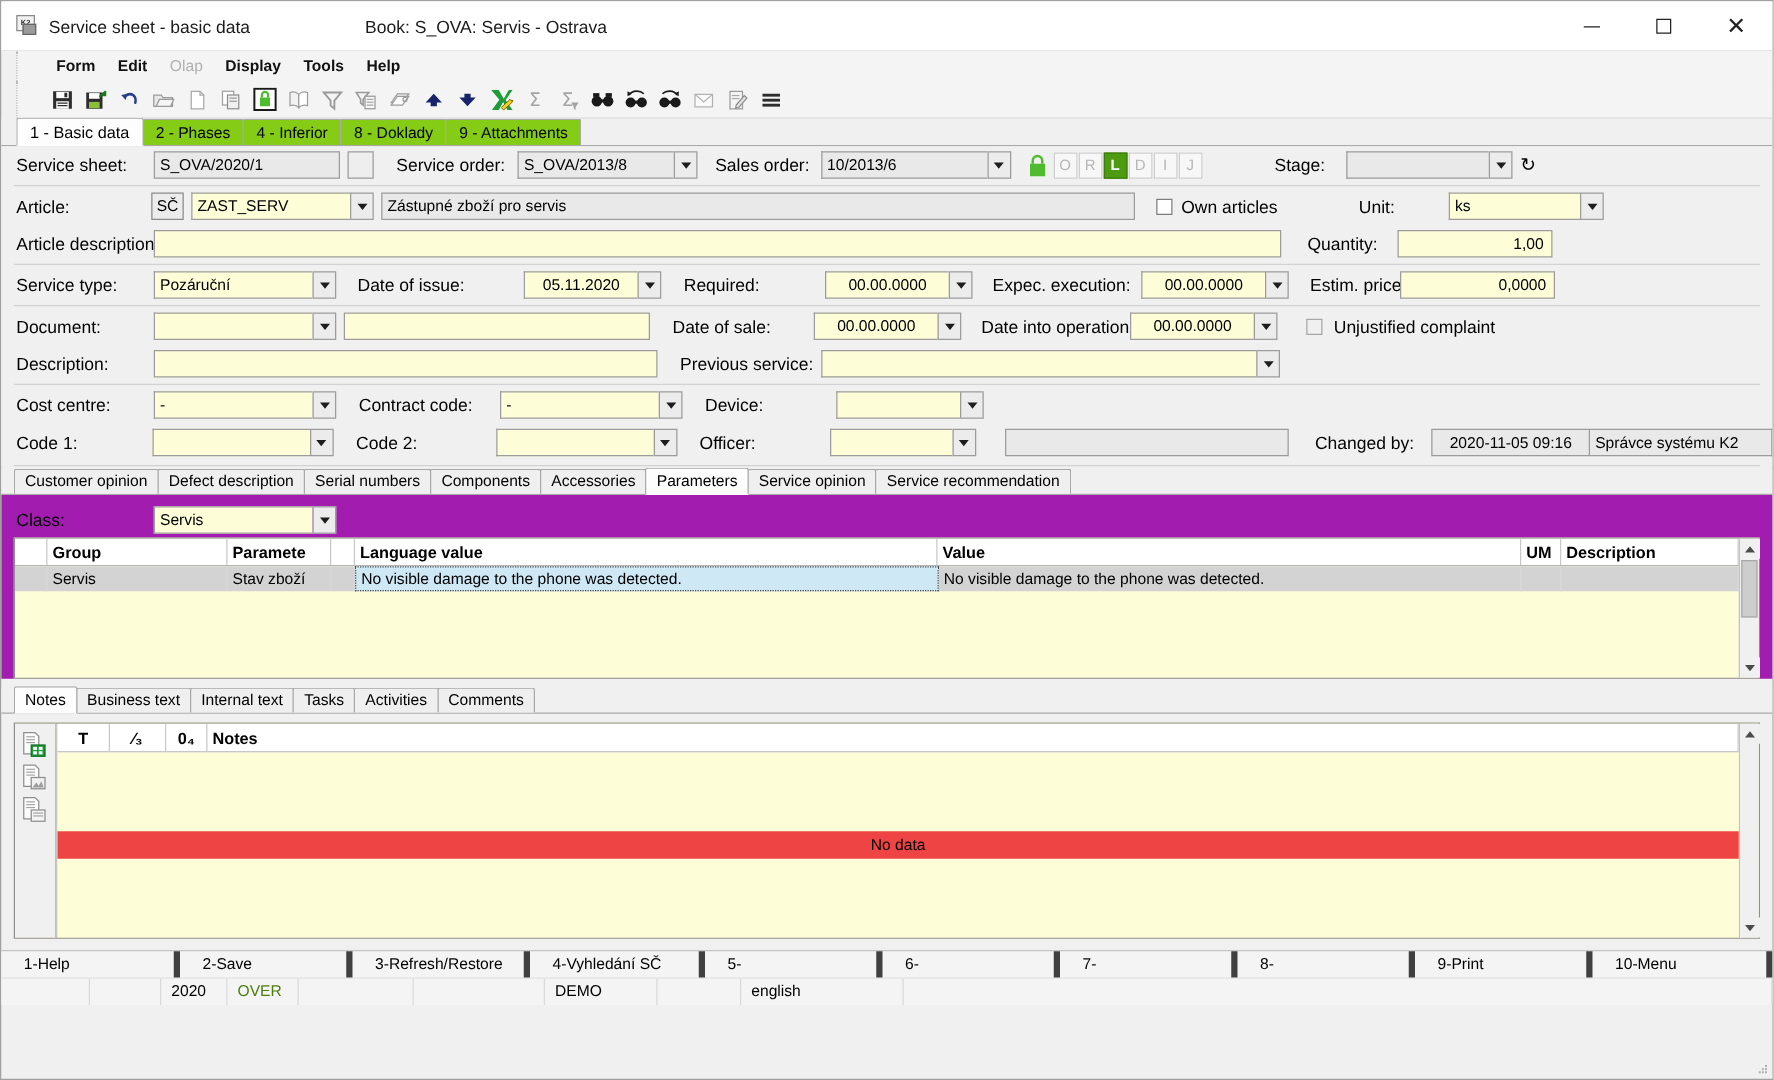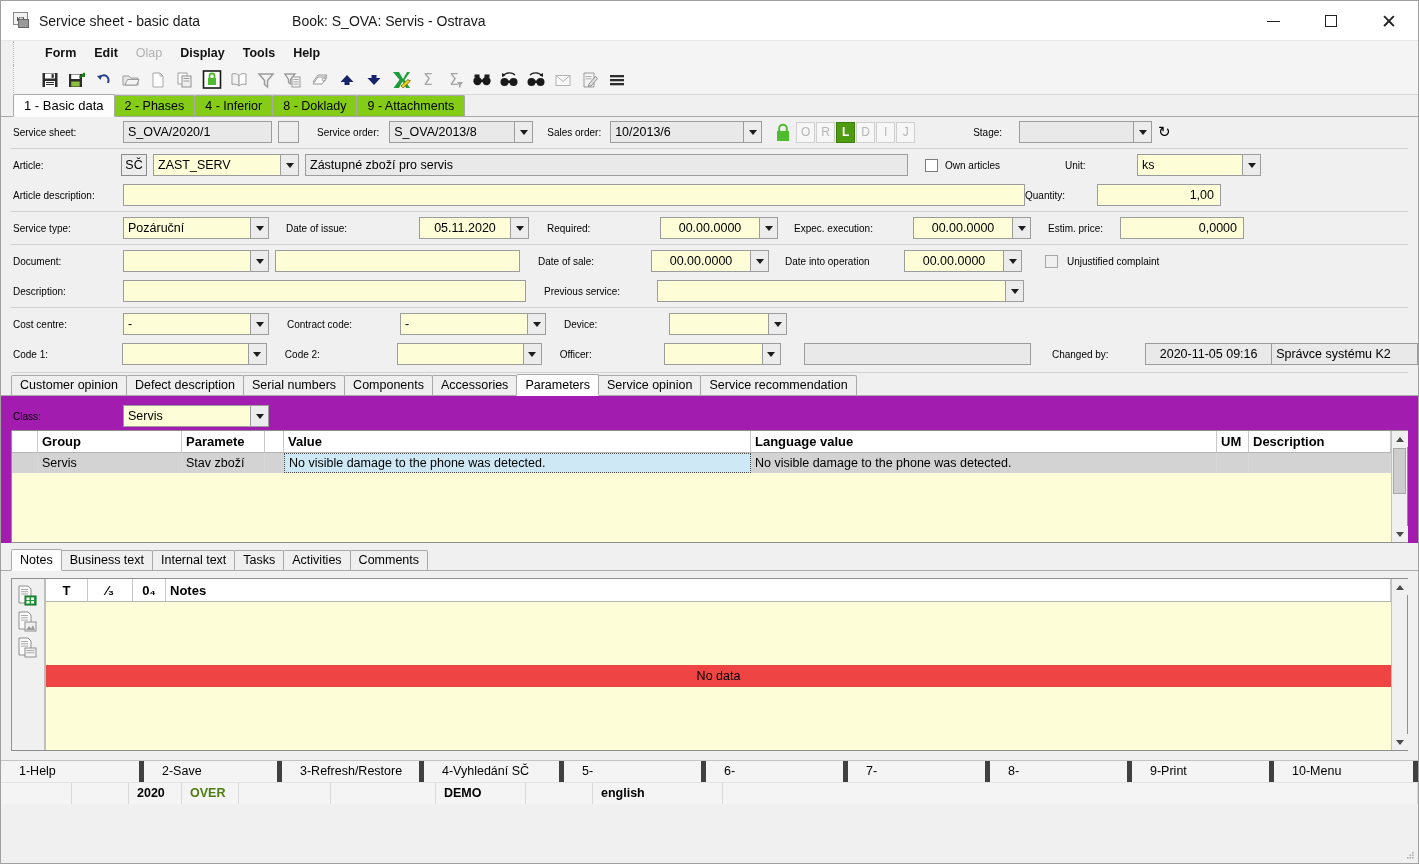--- a/index.html
+++ b/index.html
@@ -75,21 +75,21 @@
     background: #84cc16; font-size: 12.5px; margin-right: -1px;
     border-radius: 2px 2px 0 0; color: #000;
   }
   .mtab.active { background: #fdfdfd; height: 23px; line-height: 22px;
     margin-bottom: -1px; border-bottom: 1px solid #fdfdfd; font-size: 13px; }
 
   
   .formpanel { background: #f0f0f0; padding: 0 0 0 0; position: relative; }
   .frow { display: flex; align-items: center; height: 30px; padding-left: 12px; }
   .hr { height: 1px; background: #d2d2d2; margin: 1px 10px 1px 10px; }
-  .lbl { font-size: 10px; color: #000; white-space: nowrap; }
+  .lbl { font-size: 14px; color: #000; white-space: nowrap; }
 
   .fld {
     height: 22px; background: #fdfdd8; border: 1px solid #9c9c9c;
     font-size: 12.5px; line-height: 20px; padding: 0 4px;
     display: flex; align-items: center; overflow: hidden; white-space: nowrap;
   }
   .fld.ro { background: #e9e9e9; }
   .fld.num { justify-content: flex-end; padding-right: 6px; }
   .combo { display: flex; align-items: stretch; }
   .combo .fld { border-right: none; flex: 1; }
@@ -155,21 +155,21 @@
 
   
   .notesbody { display:flex; margin: 0 10px; border:1px solid #8f8f8f; background:#fdfdd8; }
   .notesgutter { width: 33px; background: #f0f0f0; border-right:1px solid #c0c0c0; padding-top:4px; }
   .gicon { width:24px; height:24px; margin: 2px auto; }
 
   
   .fkeys { display:flex; height: 22px; border-top: 1px solid #c4c4c4; background: #f4f4f4;
            font-size: 12.5px; }
   .fk { border-right: 5px solid #404040; padding: 3px 18px; overflow:hidden; white-space:nowrap; }
-  .statrow { display:flex; height: 22px; background:#f4f4f4; font-size: 12.5px; border-top:1px solid #e2e2e2;font-weight:bold; }
+  .statrow { display:flex; height: 22px; background:#f4f4f4; font-size: 12.5px; border-top:1px solid #e2e2e2; }
   .sc { border-right: 1px solid #d9d9d9; padding: 3px 8px; overflow:hidden; white-space:nowrap; }
   .sc.gray { color: #4d7c0f; }
 </style>
 </head>
 <body>
 
 <div id="app">
 
   <div class="titlebar">
     <div class="app-icon">
@@ -427,21 +427,21 @@
         <div class="fld">ks</div>
         <div class="arrowbtn">
             <i></i>
           </div>
       </div>
     </div>
 
     <div class="frow">
       <span class="lbl" style="width:110px">Article description:</span>
       <div class="fld" style="width:902px"></div>
-      <span class="lbl" style="width:72px">Quantity:</span>
+      <span class="lbl" style="margin-left:21px;width:72px">Quantity:</span>
       <div class="fld num" style="width:124px">1,00</div>
     </div>
 
     <div class="hr"></div>
 
     <div class="frow">
       <span class="lbl" style="width:110px">Service type:</span>
       <div class="combo" style="width:146px">
         <div class="fld">Pozáruční</div>
         <div class="arrowbtn">
@@ -593,22 +593,22 @@
       </div>
     </div>
 
     <div class="gridwrap" style="height:113px;display:flex">
       <div style="flex:1;display:flex;flex-direction:column">
         <div class="gridhead">
           <div class="gh" style="width:26px"></div>
           <div class="gh" style="width:144px">Group</div>
           <div class="gh" style="width:83px">Paramete</div>
           <div class="gh" style="width:19px"></div>
+          <div class="gh" style="width:466px">Language value</div>
           <div class="gh" style="width:467px;position:relative">Value</div>
-          <div class="gh" style="width:466px">Language value</div>
           <div class="gh" style="width:32px">UM</div>
           <div class="gh" style="flex:1">Description</div>
         </div>
         <div class="gridbody" style="flex:1">
           <div class="gridrow sel">
             <div class="gc" style="width:26px"></div>
             <div class="gc" style="width:144px">Servis</div>
             <div class="gc" style="width:83px">Stav zboží</div>
             <div class="gc" style="width:19px"></div>
             <div class="gc editing" style="width:467px">No visible damage to the phone was detected.</div>

